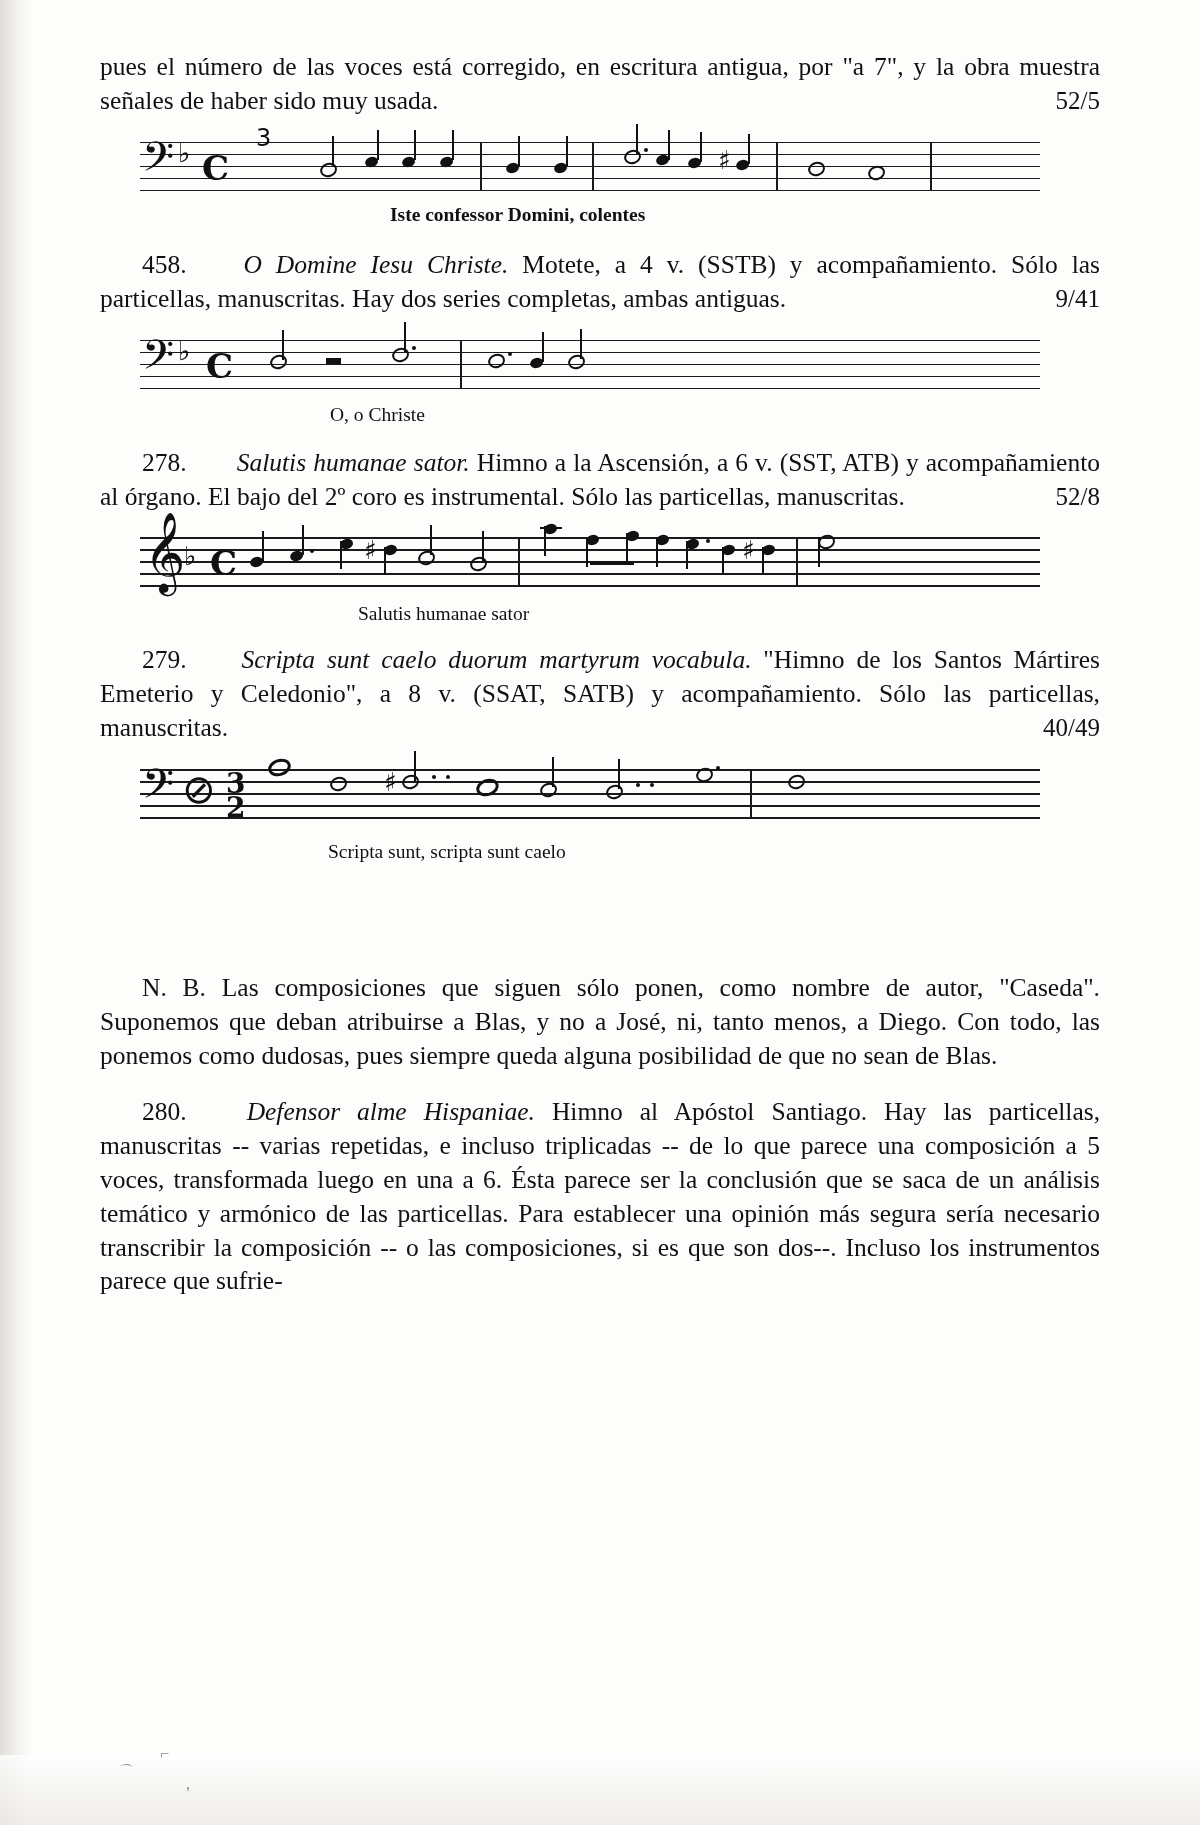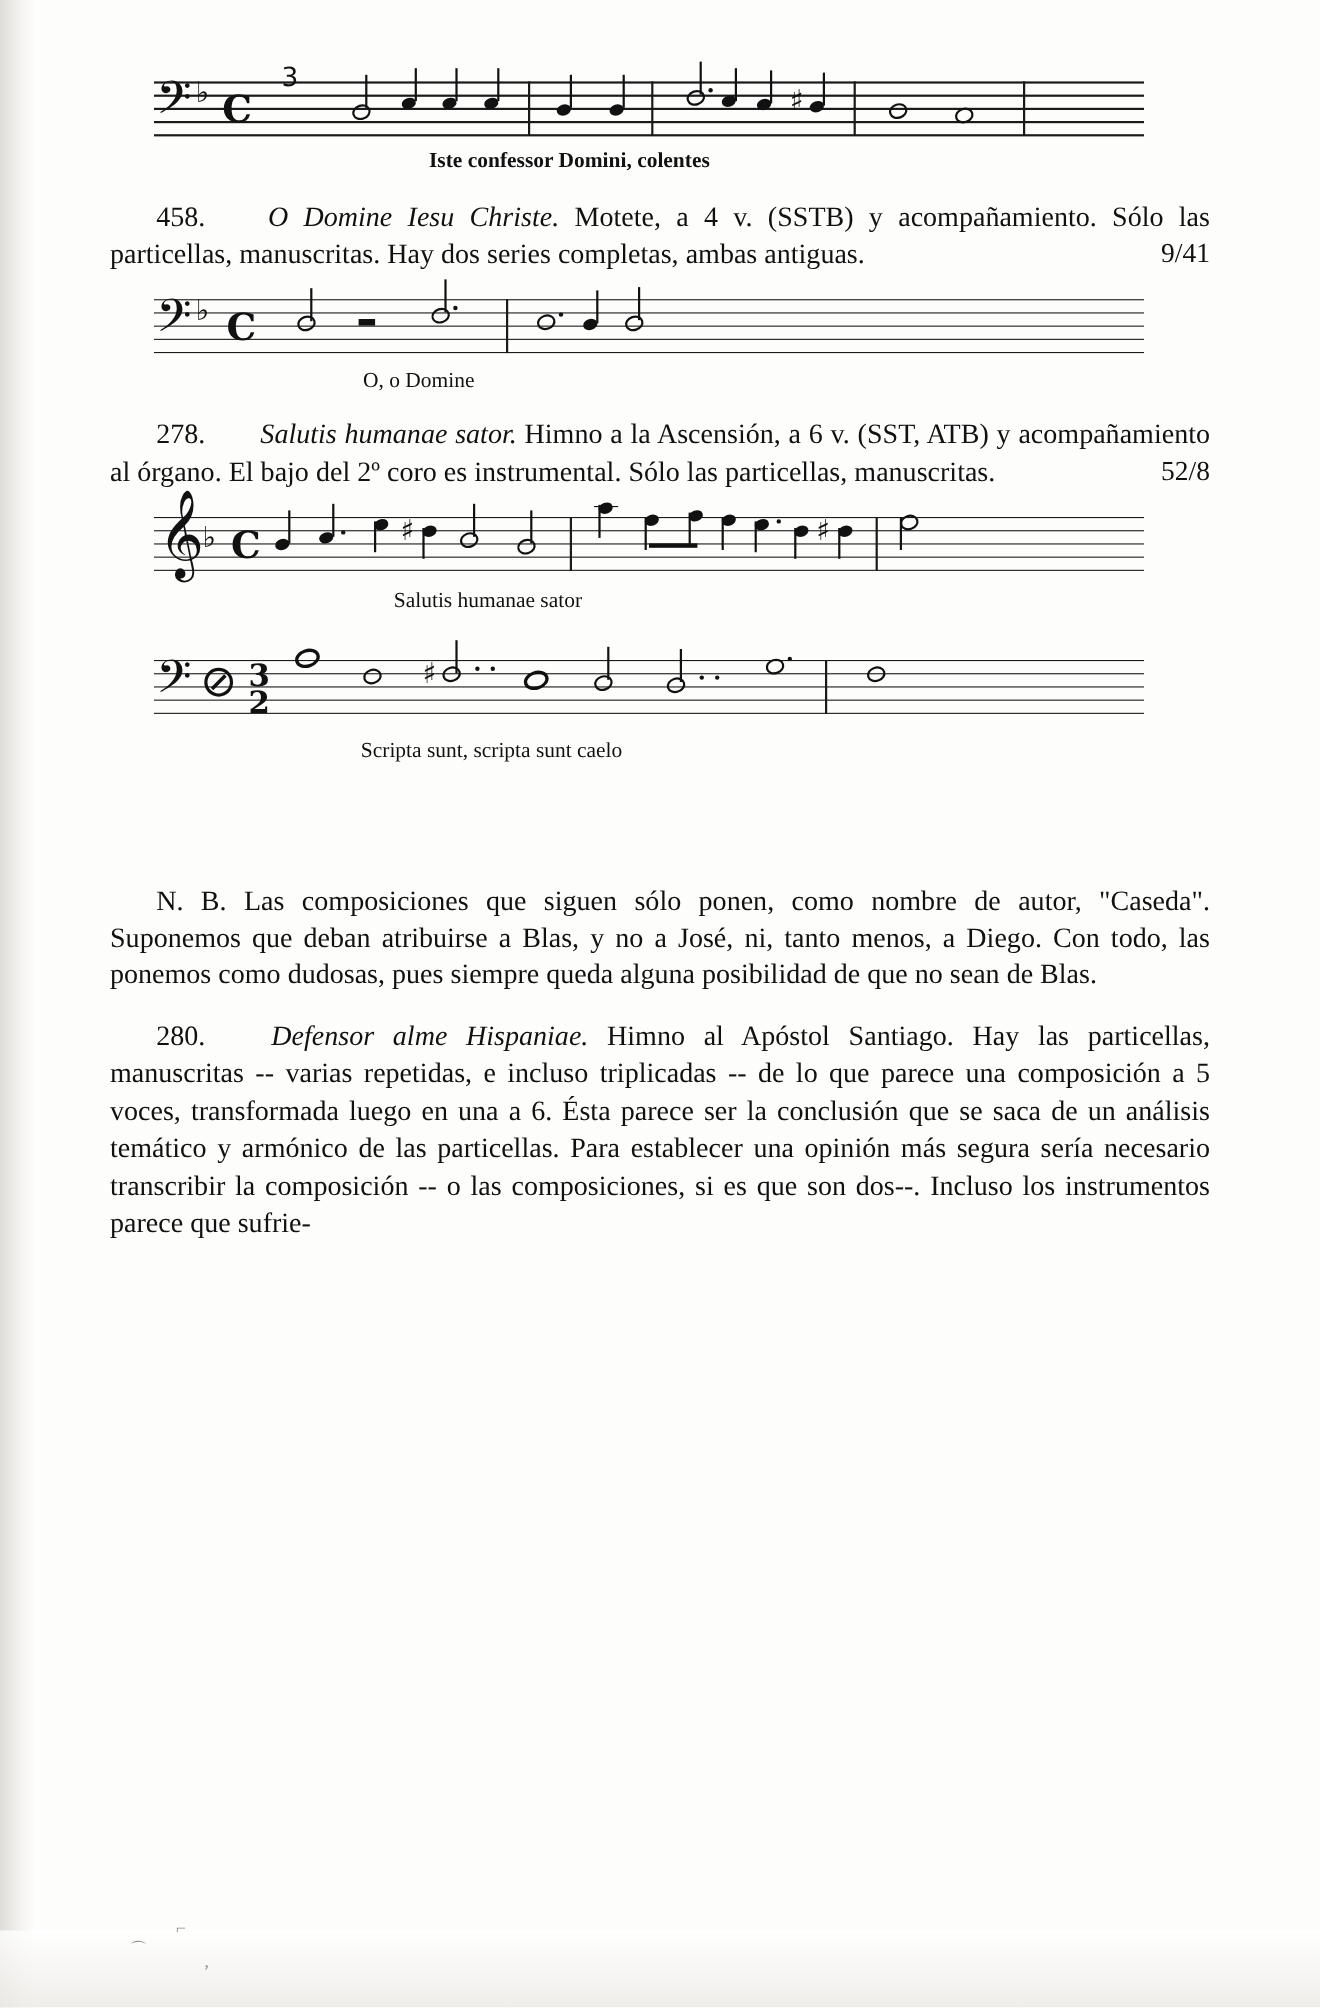--- a/index.html
+++ b/index.html
@@ -194,20 +194,21 @@
 <div class="page">
   <div class="scan-left"></div>
   <div class="scan-bottom"></div>
   <span class="mark" style="left:118px; top:1762px;">⌒</span>
   <span class="mark" style="left:160px; top:1745px;">⌐</span>
   <span class="mark" style="left:186px; top:1775px;">,</span>
 
   <div class="content">
 
 
+    <p class="body"><span>pues el número de las voces está corregido, en escritura antigua, por "a 7", y la obra muestra señales de haber sido muy usada.</span><span class="ref">52/5</span></p>
 
     <div class="staff-wrap">
       <div class="staff" style="left:40px; width:900px;">
         <div class="line l0"></div>
         <div class="line l1"></div>
         <div class="line l2"></div>
         <div class="line l3"></div>
         <div class="line l4"></div>
         <div class="clef c-clef" style="left:2px; top:-5px;">𝄢</div>
         <span class="acc" style="left:38px; top:-4px;">♭</span>
@@ -266,21 +267,21 @@
         <div class="stem" style="left:264px; top:-18px;"></div>
         <div class="dot" style="left:272px; top:6px;"></div>
         <div class="barline" style="left:320px;"></div>
         <div class="nh open" style="left:348px; top:14px;"></div>
         <div class="dot" style="left:368px; top:12px;"></div>
         <div class="nh" style="left:390px; top:18px;"></div>
         <div class="stem" style="left:402px; top:-8px;"></div>
         <div class="nh open" style="left:428px; top:15px;"></div>
         <div class="stem" style="left:440px; top:-11px;"></div>
       </div>
-      <div class="incipit-label" style="position:absolute; left:230px; top:74px;">O, o Domine</div>
+      <div class="incipit-label" style="position:absolute; left:230px; top:74px;">O, o Christe</div>
     </div>
 
     <div class="spacer-mid"></div>
 
     <p class="body indent"><span>278.</span> <span class="ital">Salutis humanae sator.</span> <span>Himno a la Ascensión, a 6 v. (SST, ATB) y acompañamiento al órgano. El bajo del 2º coro es instrumental. Sólo las particellas, manuscritas.</span><span class="ref">52/8</span></p>
 
     <div class="staff-wrap">
       <div class="staff" style="left:40px; width:900px;">
         <div class="line l0"></div>
         <div class="line l1"></div>
@@ -325,20 +326,21 @@
         <div class="stem" style="left:622px; top:10px; height:28px;"></div>
         <div class="barline" style="left:656px;"></div>
         <div class="nh open" style="left:678px; top:-2px;"></div>
         <div class="stem" style="left:678px; top:0px; height:30px;"></div>
       </div>
       <div class="incipit-label" style="position:absolute; left:258px; top:76px;">Salutis humanae sator</div>
     </div>
 
     <div class="spacer-mid"></div>
 
+    <p class="body indent"><span>279.</span> <span class="ital">Scripta sunt caelo duorum martyrum vocabula.</span> <span>"Himno de los Santos Mártires Emeterio y Celedonio", a 8 v. (SSAT, SATB) y acompañamiento. Sólo las particellas, manuscritas.</span><span class="ref">40/49</span></p>
 
     <div class="staff-wrap">
       <div class="staff" style="left:40px; width:900px;">
         <div class="line l0"></div>
         <div class="line l1"></div>
         <div class="line l2"></div>
         <div class="line l3"></div>
         <div class="line l4"></div>
         <div class="clef c-clef" style="left:2px; top:-5px;">𝄢</div>
         <span class="note" style="left:42px; top:0px; font-size:40px;">⊘</span>

